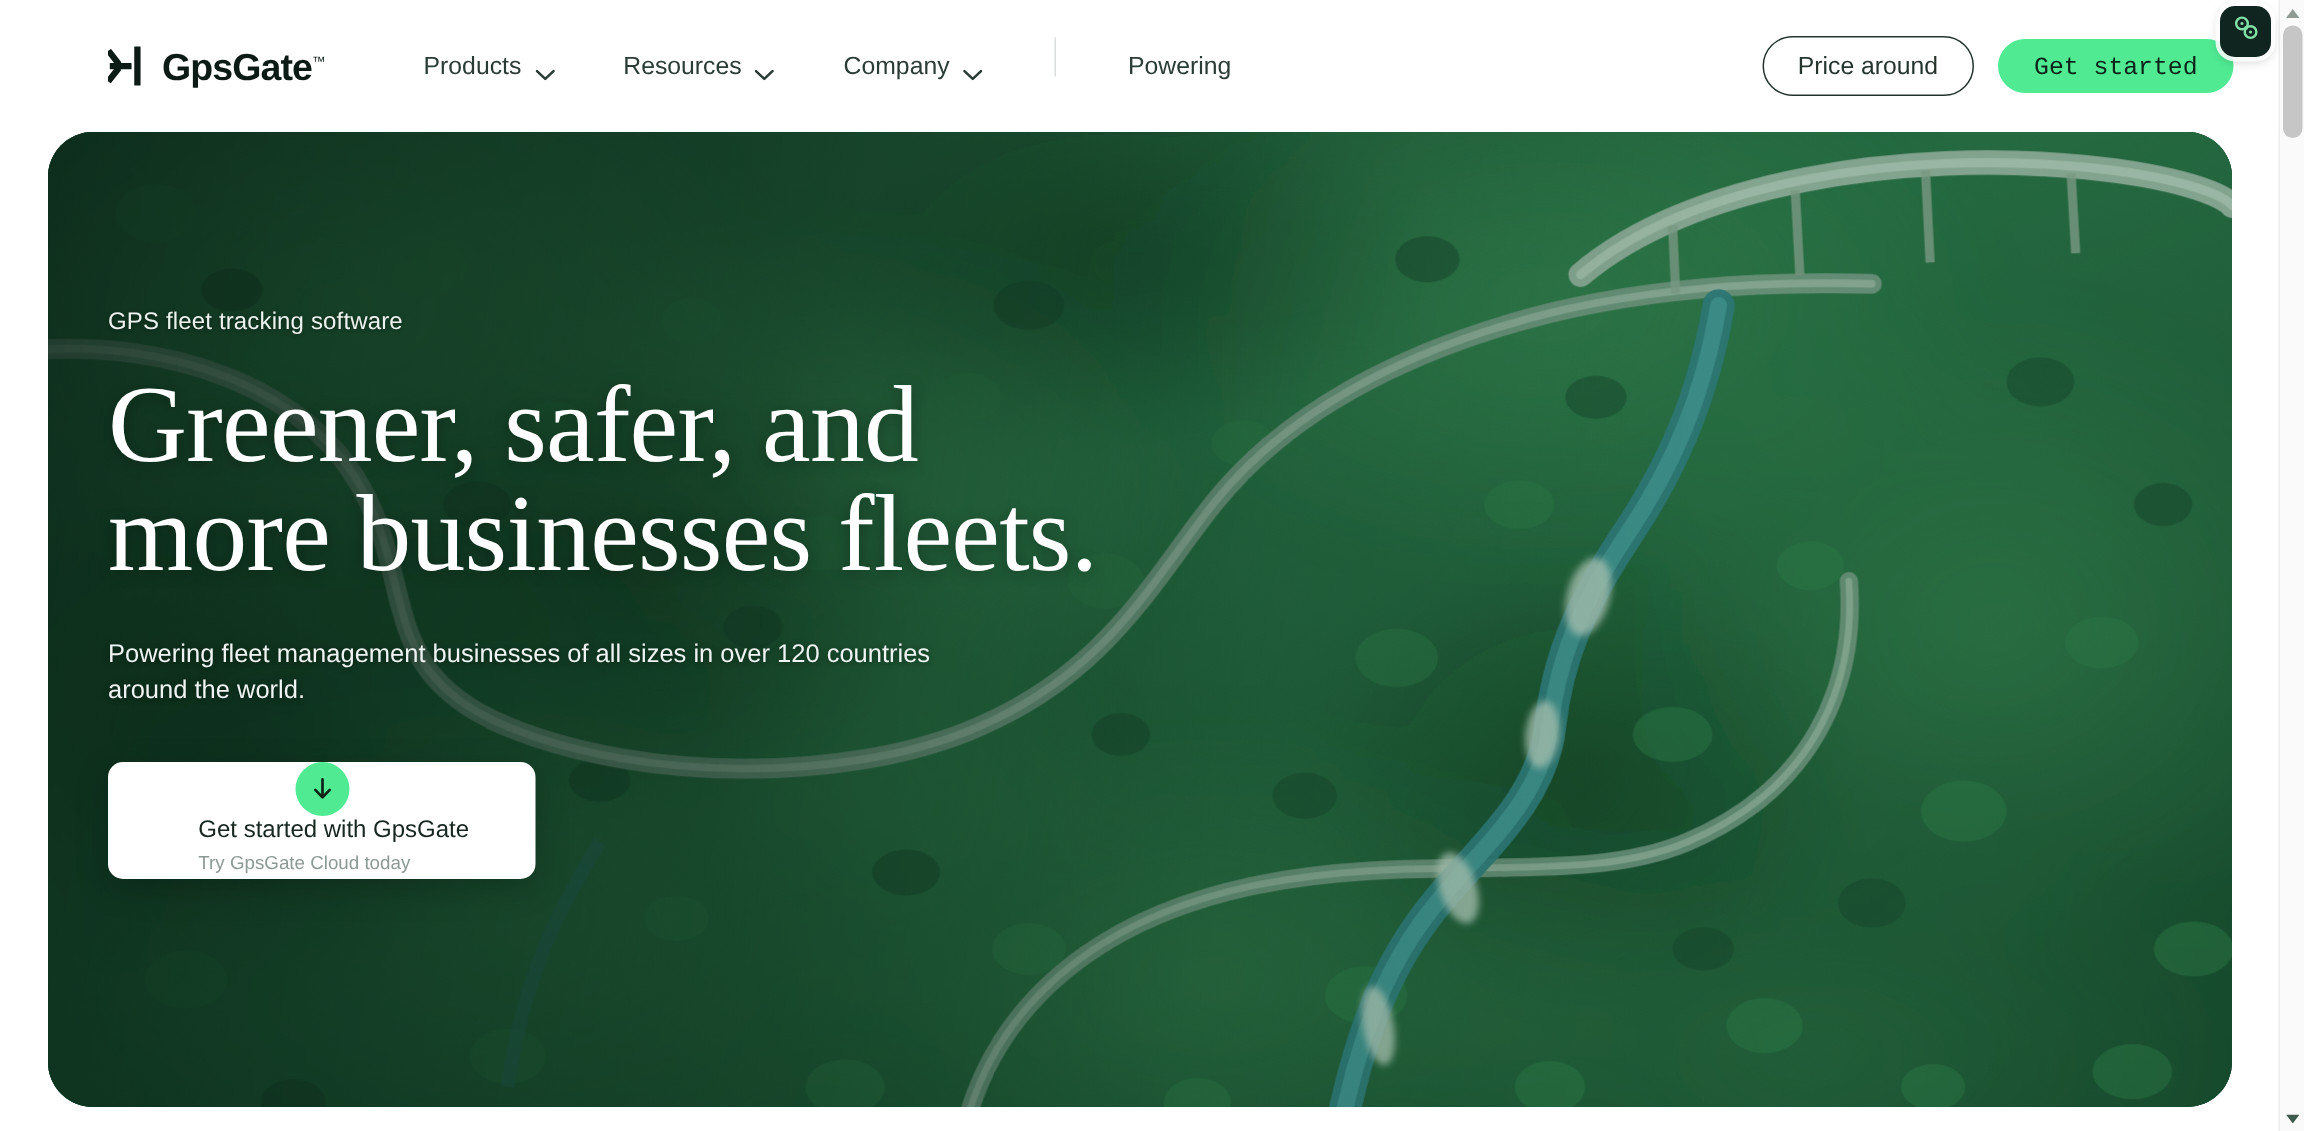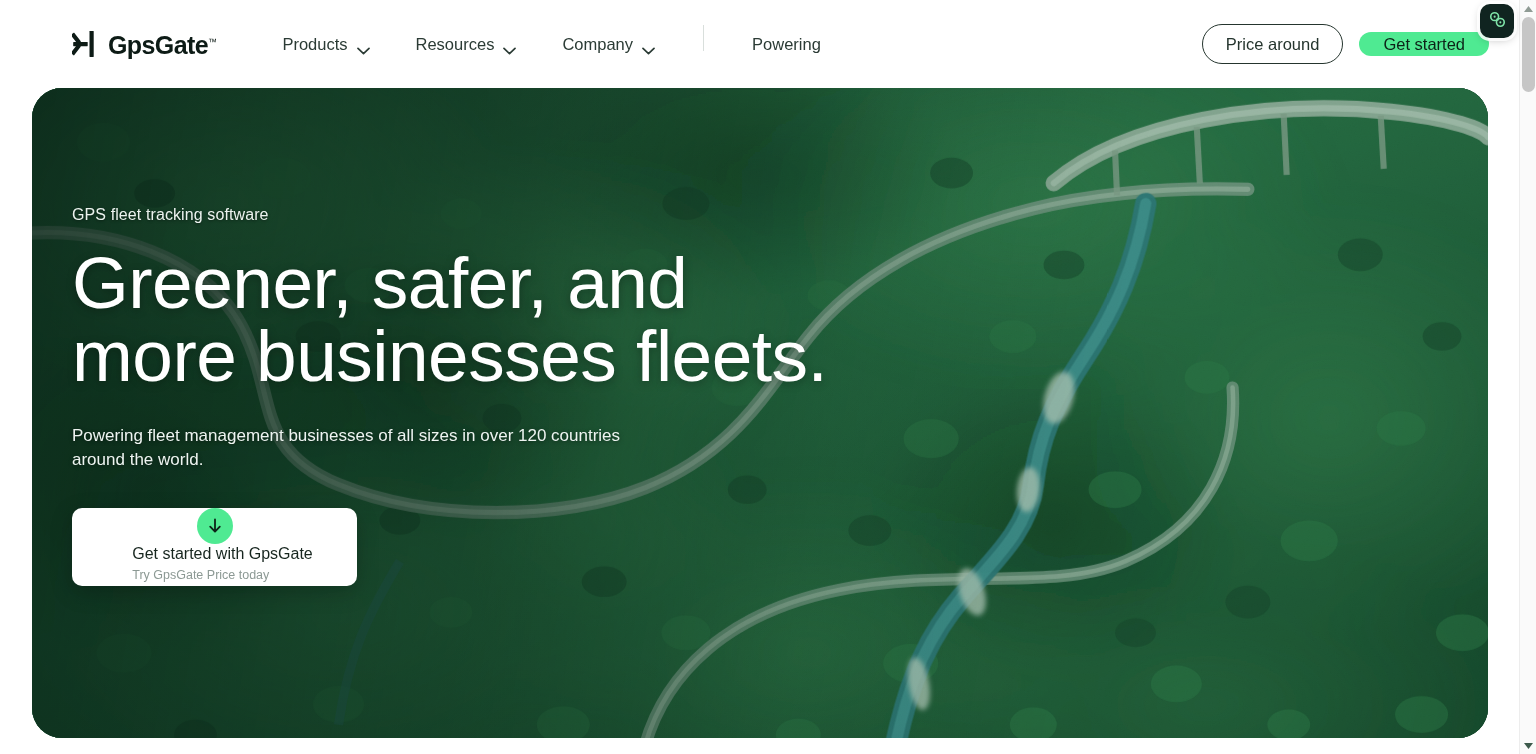--- a/index.html
+++ b/index.html
@@ -46,23 +46,24 @@
   .btn {
     display:inline-flex; align-items:center; justify-content:center;
     font-size:16.5px; cursor:pointer; white-space:nowrap;
     font-family:inherit;
   }
   .btn-outline {
     height:40px; padding:0 23px; border-radius:22px;
     border:1.3px solid #25352e; background:#fff; color:#25352e;
   }
   .btn-primary {
-    height:24px; padding:0 24px; border-radius:22px;
+    height:36px; padding:0 24px; border-radius:22px;
     border:none; background:#4fea92; color:#0d2318; margin-left:16px;
     font-weight:400;
+    font-family:Liberation Mono, monospace;
   }
 
   
   .hero {
     position:relative;
     margin:0 31px 0 32px;
     height:650px;
     border-radius:30px;
     overflow:hidden;
     background:#12402a;
@@ -73,21 +74,21 @@
     position:absolute; inset:0;
     background:linear-gradient(100deg, rgba(6,28,18,.72) 0%, rgba(8,32,20,.45) 33%, rgba(10,38,24,.12) 55%, rgba(10,38,24,0) 72%);
   }
 
   .hero-content { position:absolute; left:40px; top:118px; width:760px; }
   .eyebrow {
     font-size:16px; color:#ecf3ef; letter-spacing:.1px; margin-bottom:22px;
     text-shadow:0 1px 3px rgba(0,0,0,.45);
   }
   .hero-title {
-    font-family:Liberation Sans, sans-serif;
+    font-family:Liberation Serif, serif;
     font-size:73px; line-height:1.0;
     color:#ffffff; letter-spacing:-0.5px; font-weight:400;
     text-shadow:0 2px 10px rgba(0,0,0,.3);
   }
   .hero-title span { display:block; }
   .hero-sub {
     margin-top:32px; max-width:560px;
     font-size:17px; line-height:1.42; color:#eef4f1;
     text-shadow:0 1px 4px rgba(0,0,0,.45);
   }
@@ -361,21 +362,21 @@
         <p class="hero-sub">Powering fleet management businesses of all sizes in over 120 countries around the world.</p>
 
         <a class="cta-card" href="#">
           <span class="cta-circle">
             <svg width="18" height="18" viewBox="0 0 18 18" xmlns="http://www.w3.org/2000/svg">
               <path d="M9 2.5 V14.2 M4.2 9.6 L9 14.6 L13.8 9.6" fill="none" stroke="#0d2318" stroke-width="1.8" stroke-linecap="round" stroke-linejoin="round"></path>
             </svg>
           </span>
           <span class="cta-texts">
             <span class="cta-title" style="display:block">Get started with GpsGate</span>
-            <span class="cta-sub" style="display:block">Try GpsGate Price today</span>
+            <span class="cta-sub" style="display:block">Try GpsGate Cloud today</span>
           </span>
         </a>
       </div>
     </section>
 
   </div>
 
   <div class="widget">
     <span>
       <svg width="19" height="19" viewBox="0 0 20 20" xmlns="http://www.w3.org/2000/svg">

